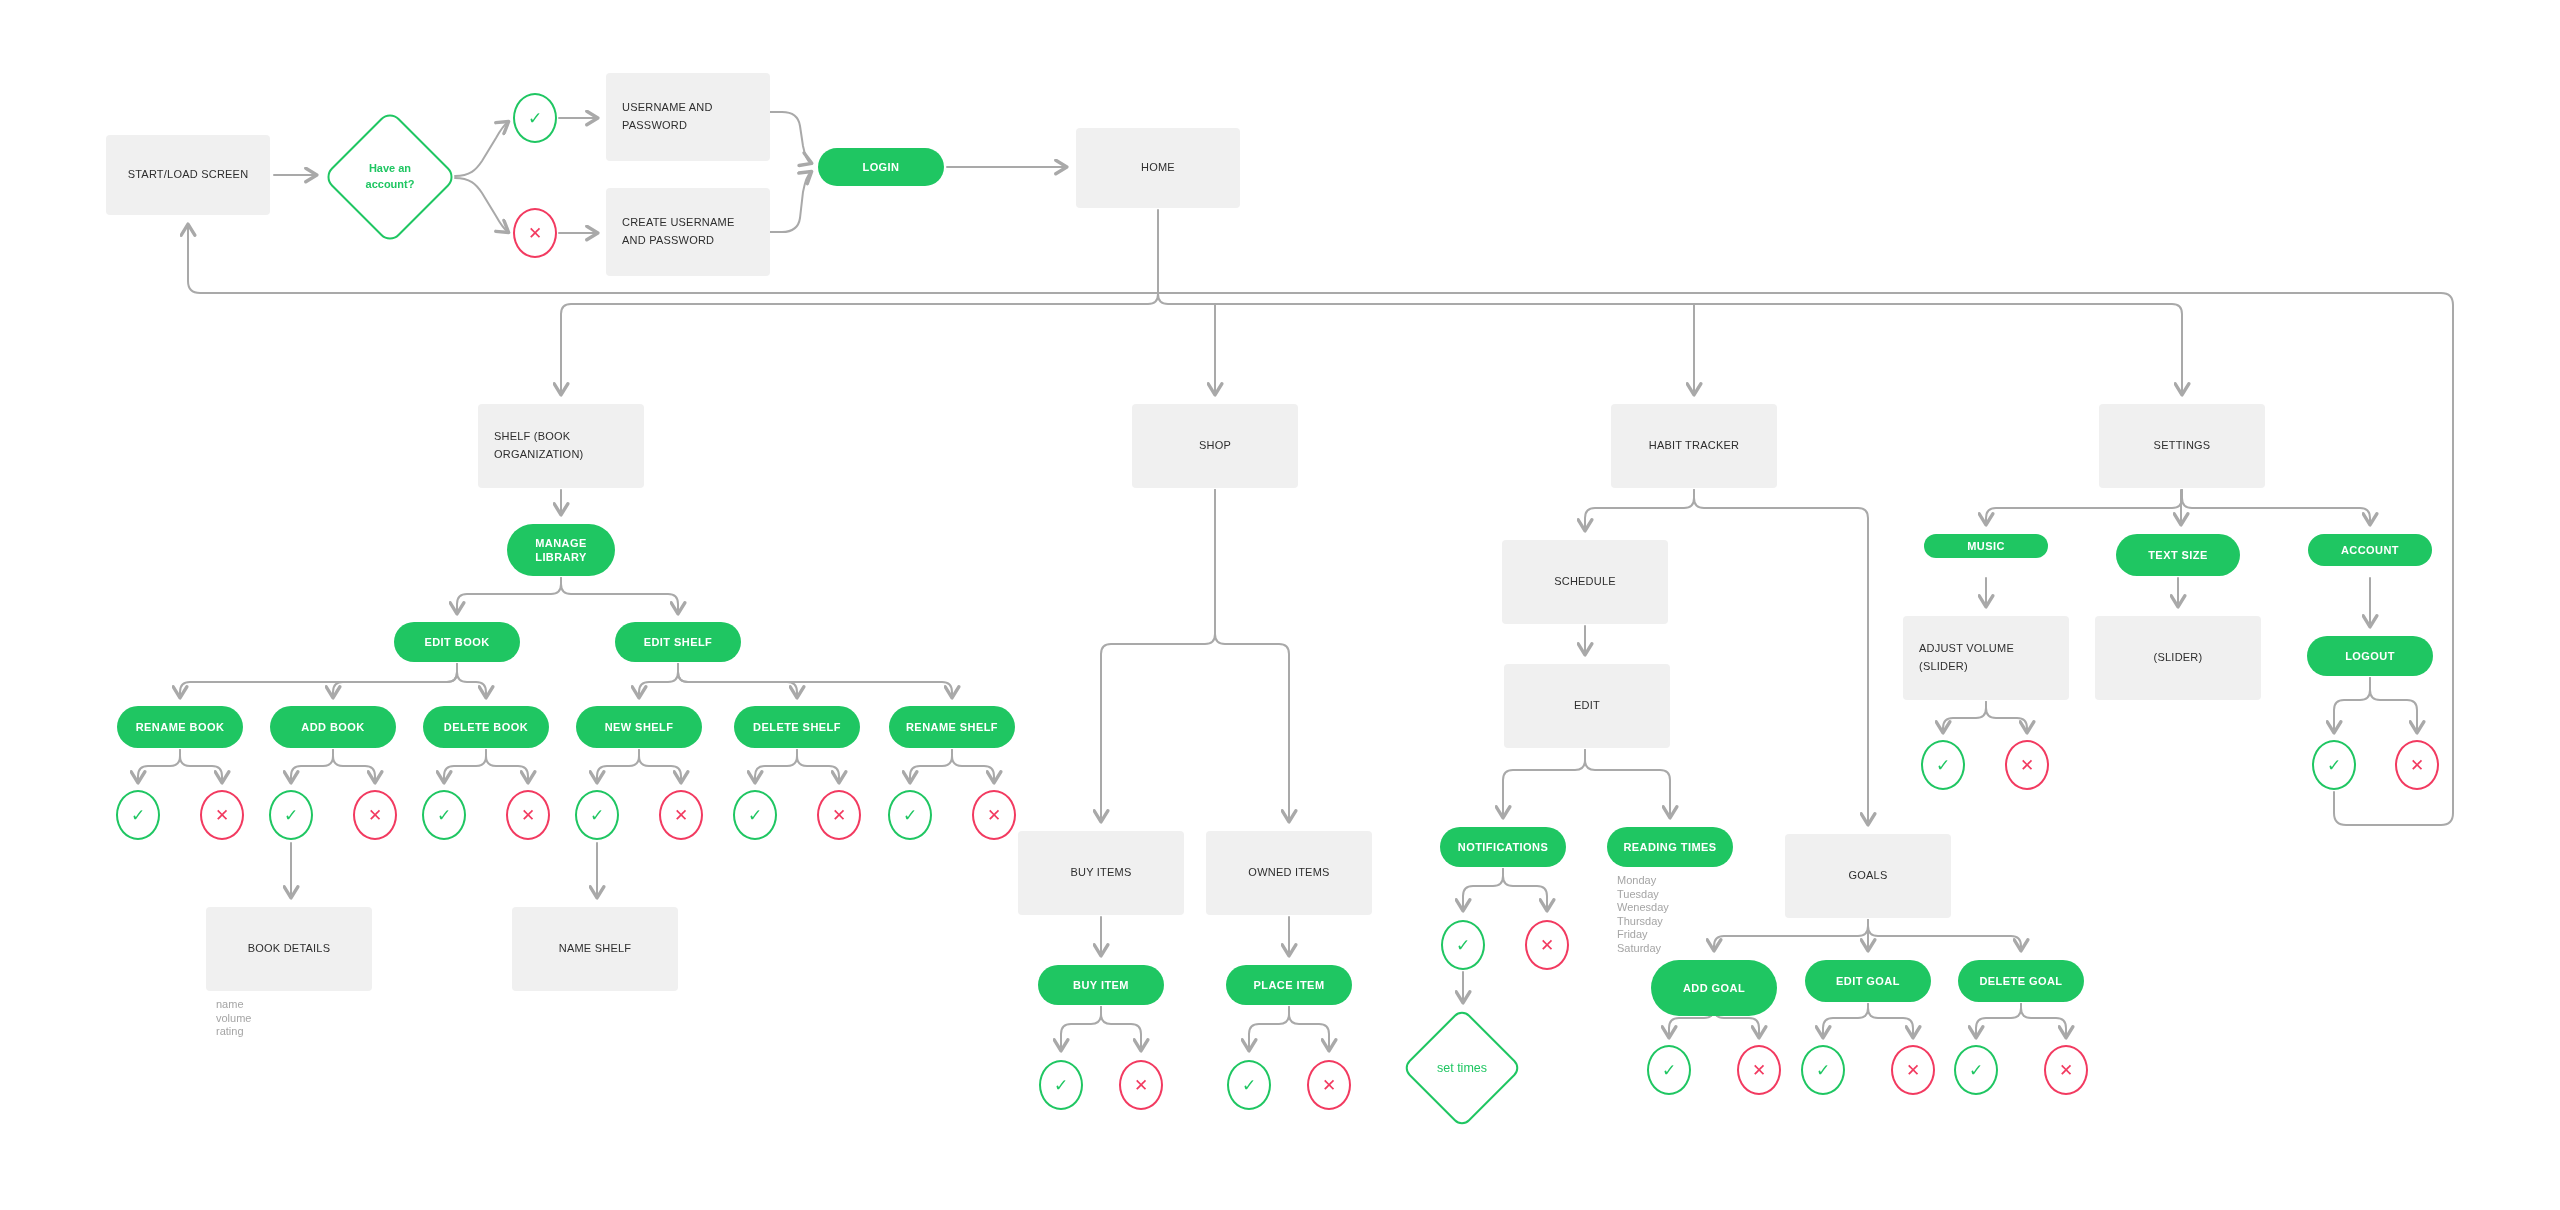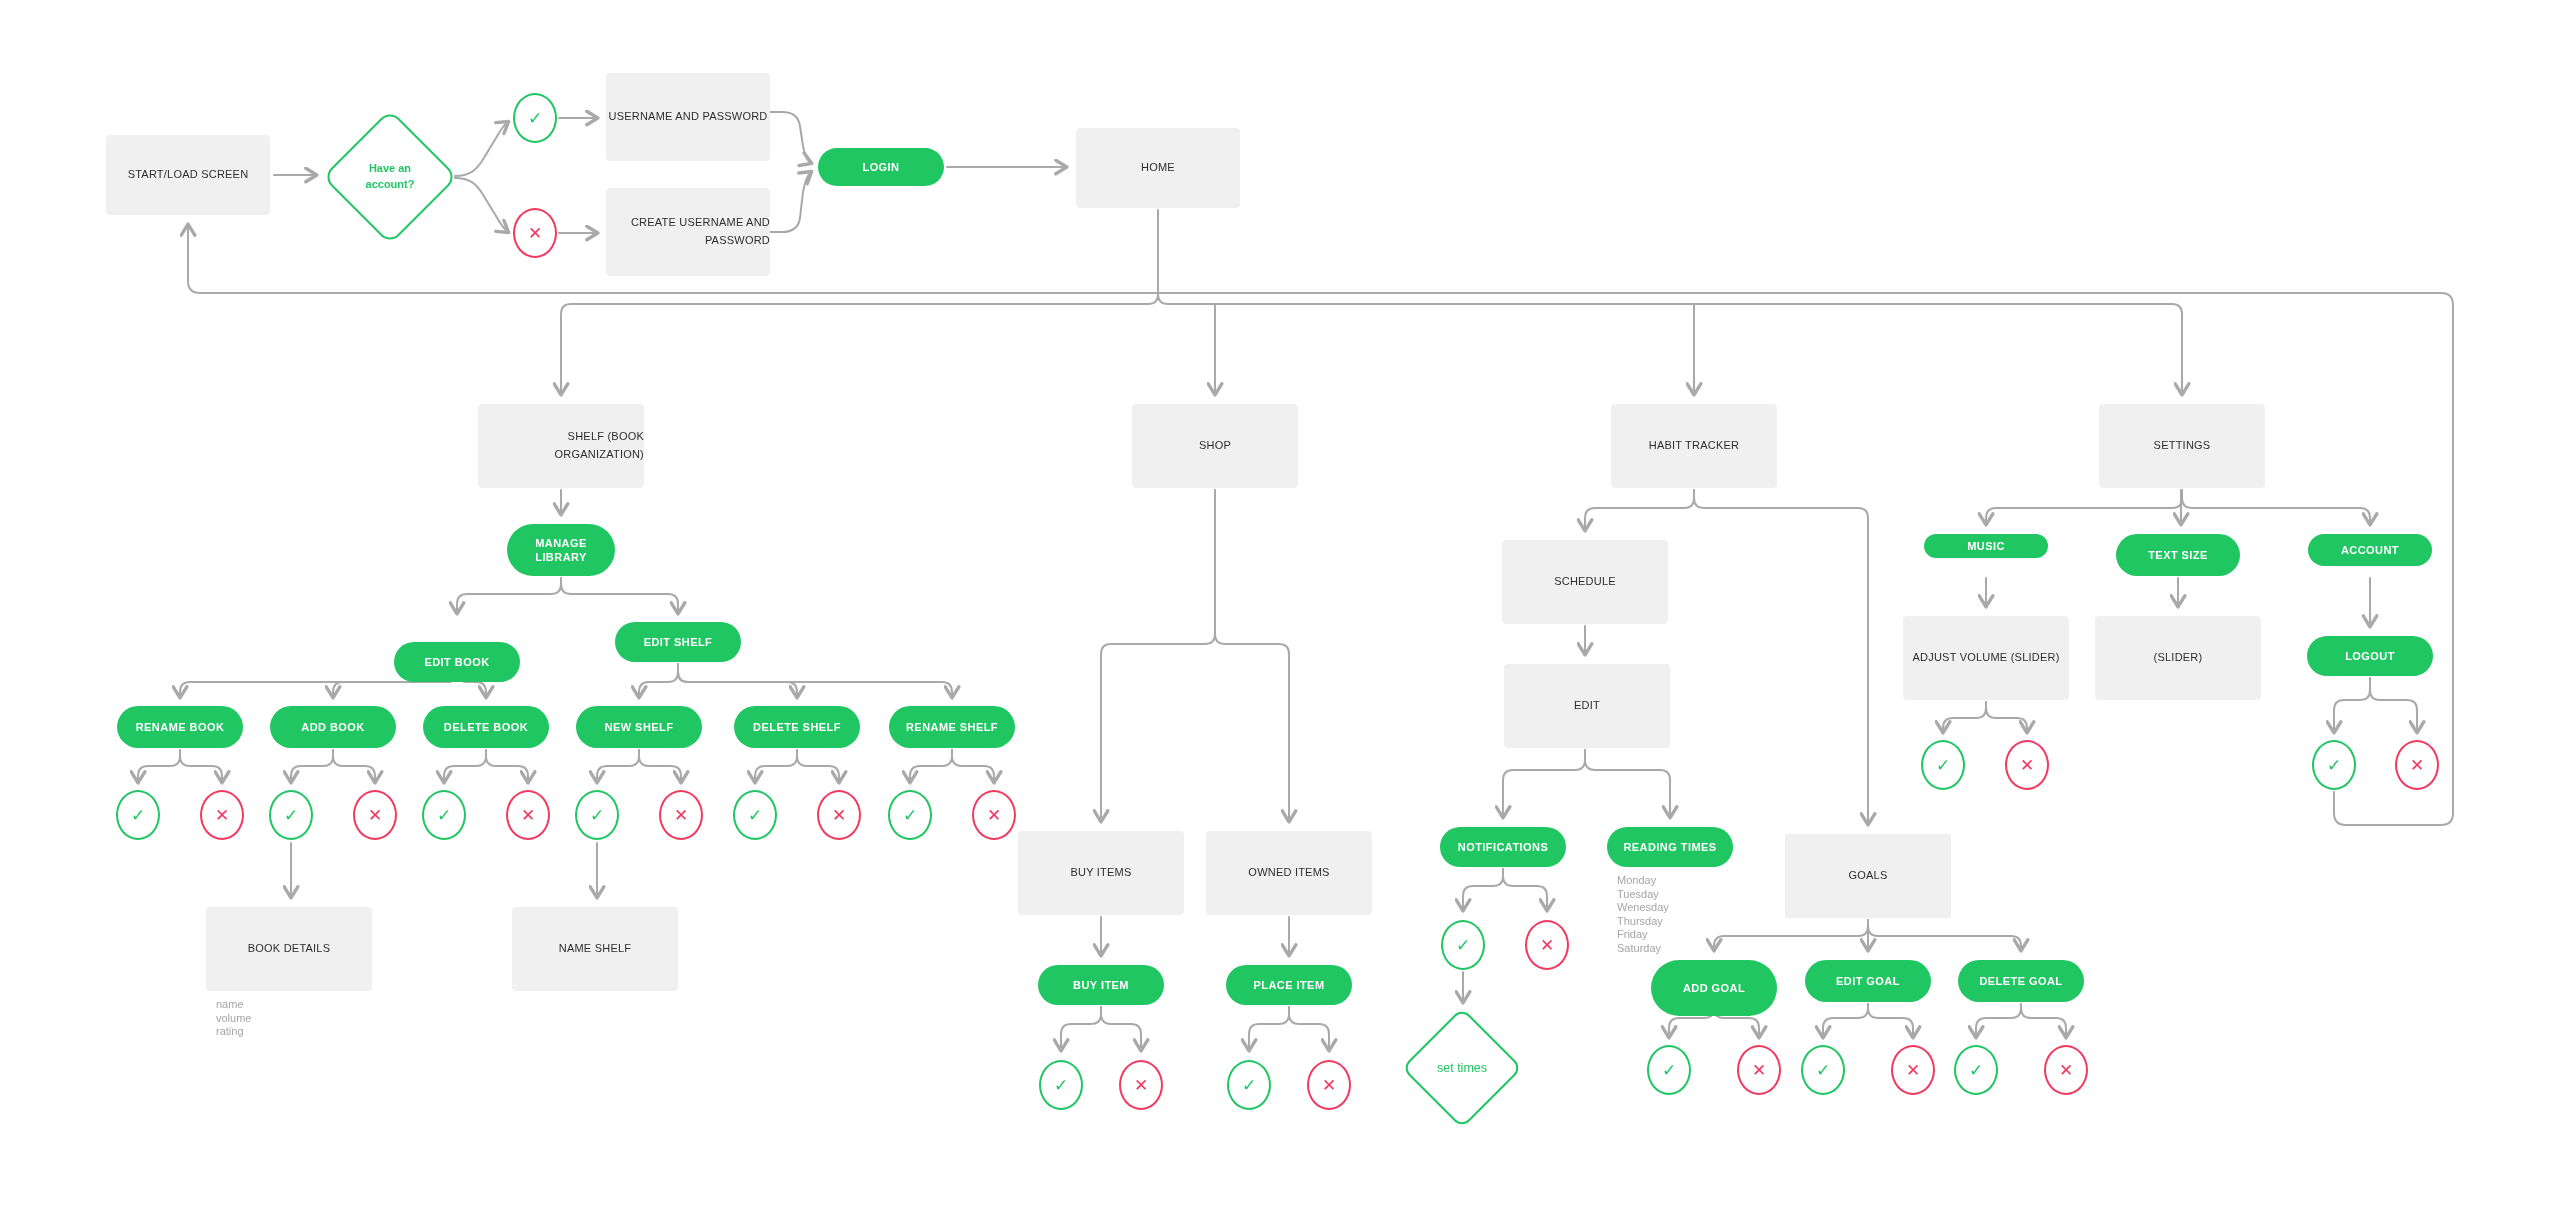--- a/index.html
+++ b/index.html
@@ -5,23 +5,23 @@
   :root{
     --green:#1FC662; --red:#F23A60; --box_bg:#F0F0F0; --line:#A9A9A9;
     --text_dark:#2E2E2E; --muted:#A5A5A5; --white:#FFFFFF;
   }
   html,body{margin:0;padding:0;background:#fff;}
   #canvas{position:relative;width:2560px;height:1210px;background:#fff;overflow:hidden;
           font-family:"Liberation Sans", sans-serif;}
   #edges{position:absolute;left:0;top:0;width:2560px;height:1210px;}
   #edges path{fill:none;stroke:var(--line);stroke-width:2;stroke-linecap:round;}
   .box{position:absolute;width:166px;height:84px;background:var(--box_bg);border-radius:4px;
-       display:flex;align-items:center;justify-content:center;text-align:right;
+       display:flex;align-items:center;justify-content:center;text-align:left;
        color:var(--text_dark);font-size:11px;font-weight:500;letter-spacing:.02em;
-       line-height:1.6;padding:0 0;box-sizing:border-box;}
+       line-height:1.6;padding:0 16px;box-sizing:border-box;}
   .box.sm{width:164px;height:80px;}
   .box.tall{height:88px;width:164px;}
   .pill{position:absolute;width:126px;height:40px;background:var(--green);border-radius:999px;
         display:flex;align-items:center;justify-content:center;text-align:center;
         color:#fff;font-size:11px;font-weight:600;letter-spacing:.04em;line-height:1.3;
         padding:0 10px;box-sizing:border-box;}
   .pill.two{width:108px;height:52px;}
   .circle{position:absolute;width:44px;height:50px;border-radius:50%;border:2px solid;
           display:flex;align-items:center;justify-content:center;background:#fff;
           font-size:17px;font-weight:400;box-sizing:border-box;}
@@ -141,21 +141,21 @@
 
   <div class="pill" style="left:818px;top:148px;height:38px">LOGIN</div>
   <div class="box sm" style="left:1076px;top:128px">HOME</div>
 
   <div class="box" style="left:478px;top:404px">SHELF (BOOK ORGANIZATION)</div>
   <div class="box" style="left:1132px;top:404px">SHOP</div>
   <div class="box" style="left:1611px;top:404px">HABIT TRACKER</div>
   <div class="box" style="left:2099px;top:404px">SETTINGS</div>
 
   <div class="pill two" style="left:507px;top:524px">MANAGE LIBRARY</div>
-  <div class="pill" style="left:394px;top:642px">EDIT BOOK</div>
+  <div class="pill" style="left:394px;top:622px">EDIT BOOK</div>
   <div class="pill" style="left:615px;top:622px">EDIT SHELF</div>
 
   <div class="pill" style="left:117px;top:706px;height:42px">RENAME BOOK</div>
   <div class="pill" style="left:270px;top:706px;height:42px">ADD BOOK</div>
   <div class="pill" style="left:423px;top:706px;height:42px">DELETE BOOK</div>
   <div class="pill" style="left:576px;top:706px;height:42px">NEW SHELF</div>
   <div class="pill" style="left:734px;top:706px;height:42px">DELETE SHELF</div>
   <div class="pill" style="left:889px;top:706px;height:42px">RENAME SHELF</div>
 
   <div class="circle ok" style="left:116px;top:790px">

